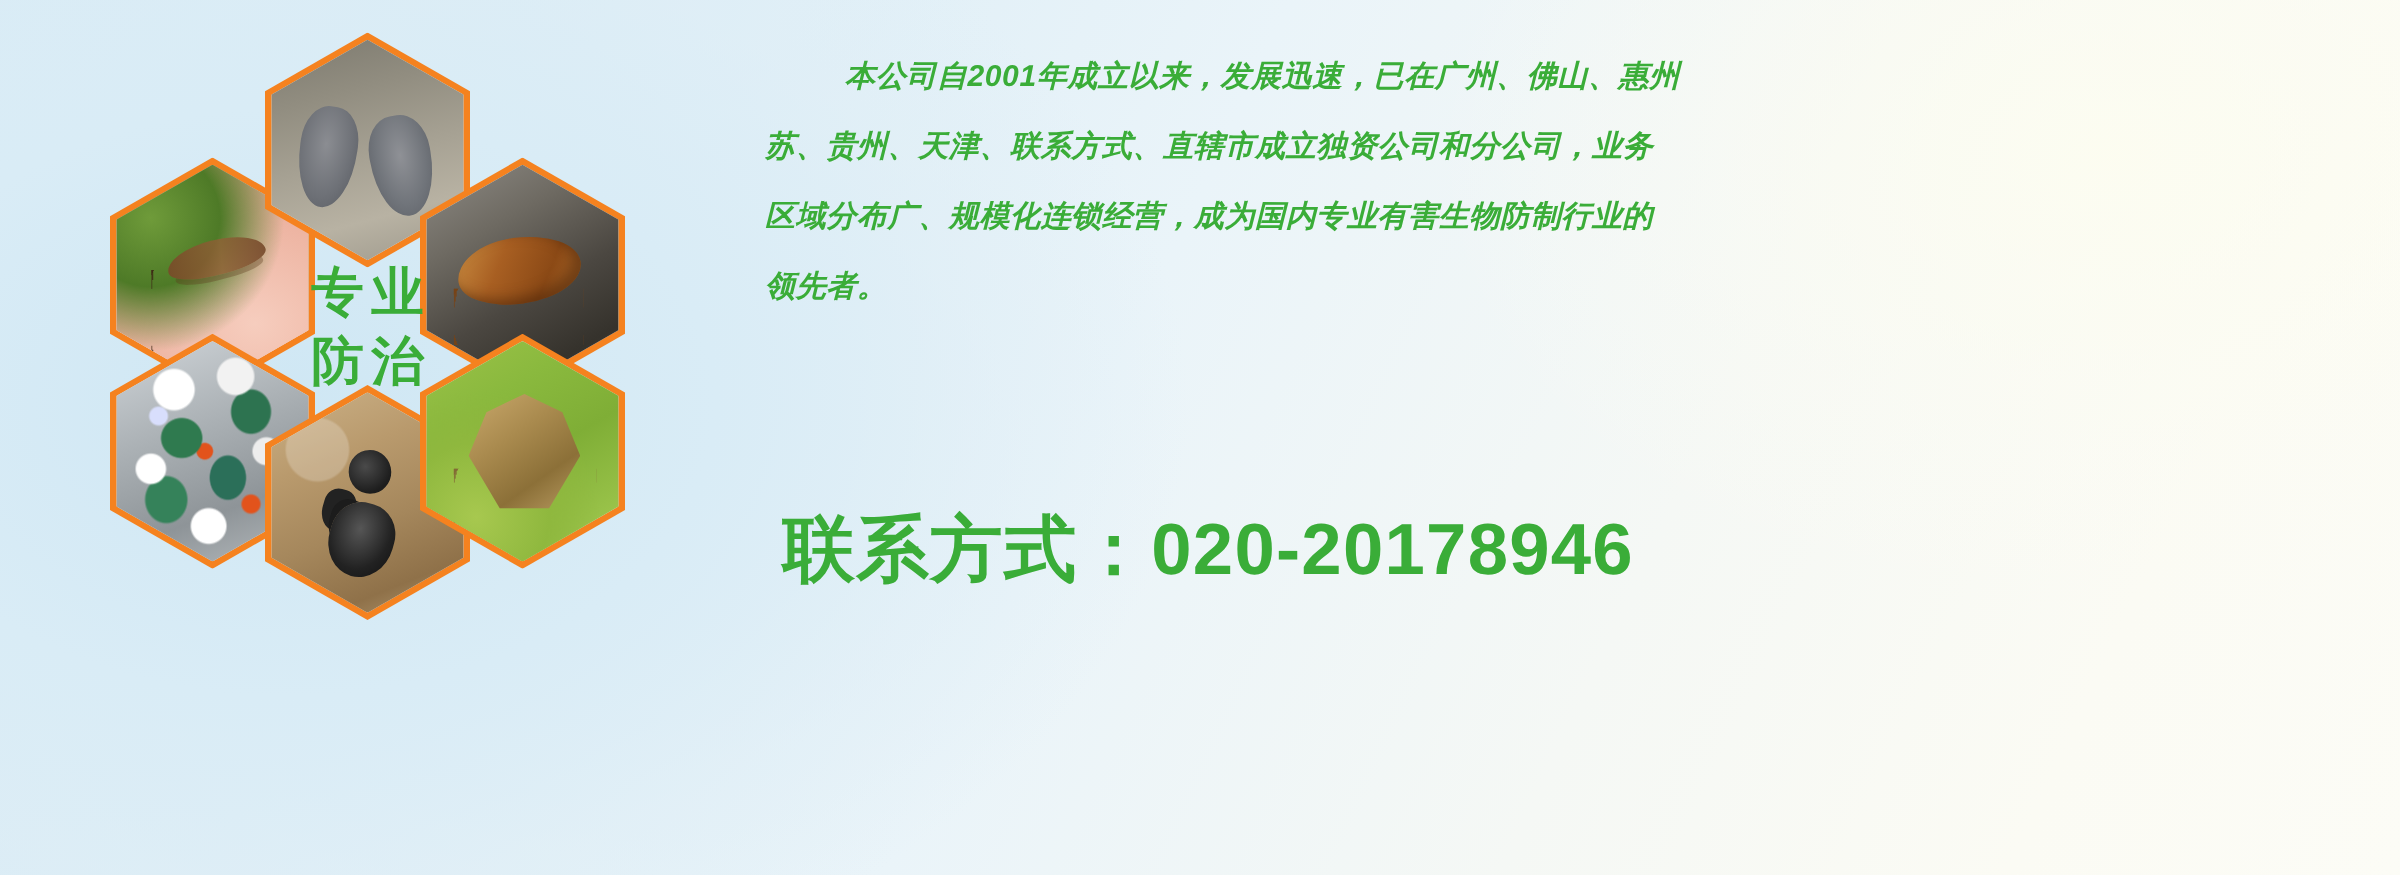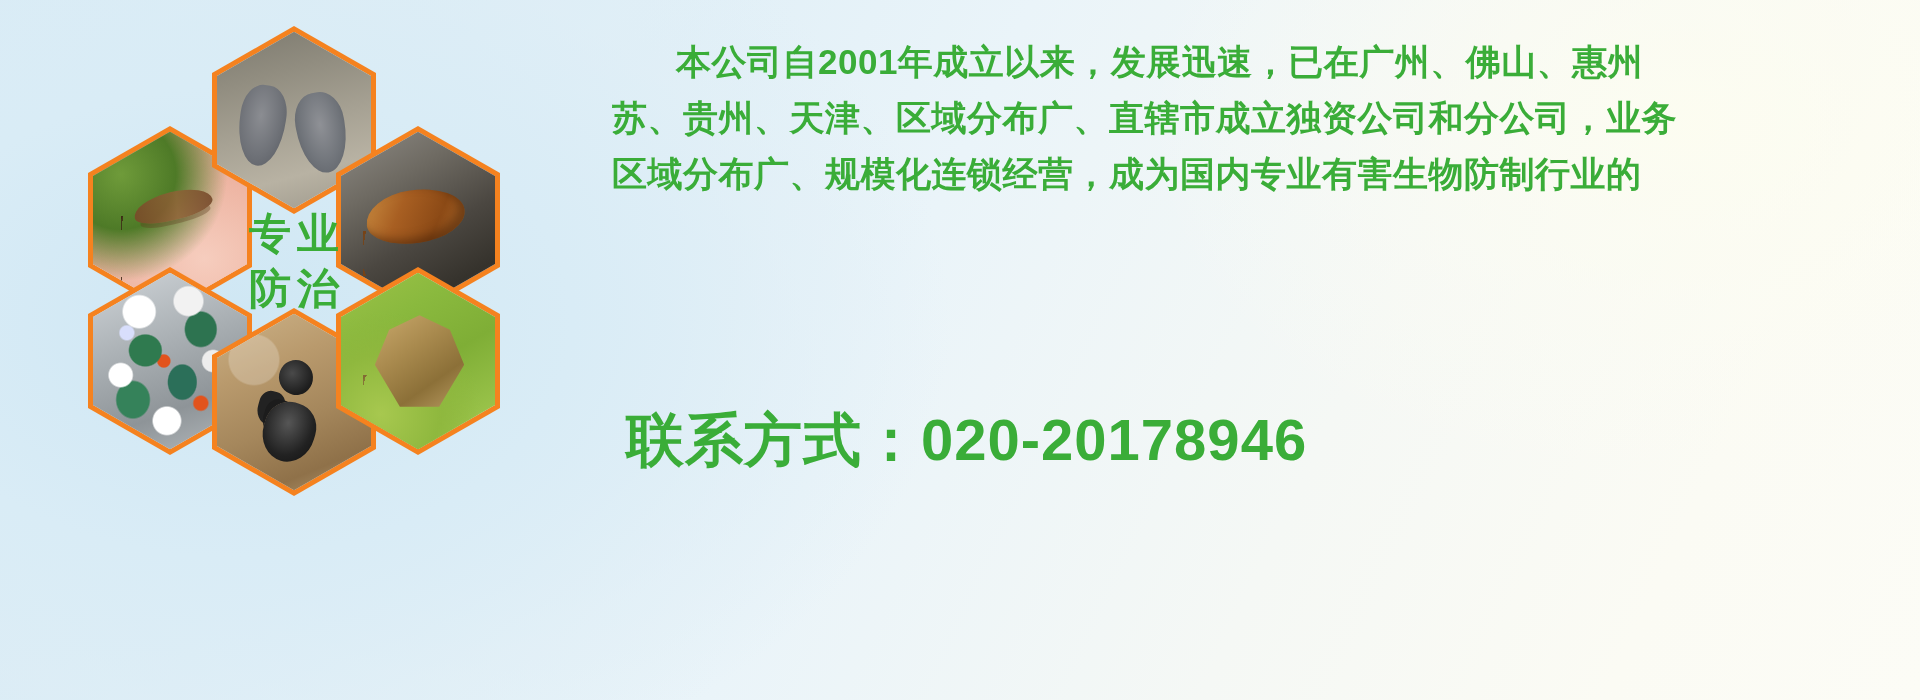--- a/index.html
+++ b/index.html
@@ -200,25 +200,26 @@
   
   .copy-block {
     position: absolute;
     left: 612px;
     top: 34px;
     width: 1296px;
     z-index: 4;
   }
   .copy-line {
     color: #3aad38;
-    font-size: 35px;
+    font-size: 24px;
     font-weight: 700;
     line-height: 56px;
     letter-spacing: 0.5px;
     white-space: nowrap;
+    font-style: italic;
   }
   .copy-line.indent { text-indent: 64px; }
 
   .contact-block {
     position: absolute;
     left: 612px;
     top: 398px;
     width: 1296px;
     z-index: 4;
   }
@@ -278,21 +279,22 @@
       <div class="hex-inner">
         <div class="slogan-line">专业</div>
         <div class="slogan-line">防治</div>
       </div>
     </div>
 
   </div>
 
   <div class="copy-block">
     <div class="copy-line indent">本公司自2001年成立以来，发展迅速，已在广州、佛山、惠州</div>
-    <div class="copy-line">苏、贵州、天津、区域分布广、直辖市成立独资公司和分公司，业务</div>
+    <div class="copy-line">苏、贵州、天津、联系方式、直辖市成立独资公司和分公司，业务</div>
     <div class="copy-line">区域分布广、规模化连锁经营，成为国内专业有害生物防制行业的</div>
+    <div class="copy-line">领先者。</div>
   </div>
 
   <div class="contact-block">
     <div class="contact-line contact-line-1">联系方式：020-20178946</div>
   </div>
 
 </div>
 
 </body></html>

